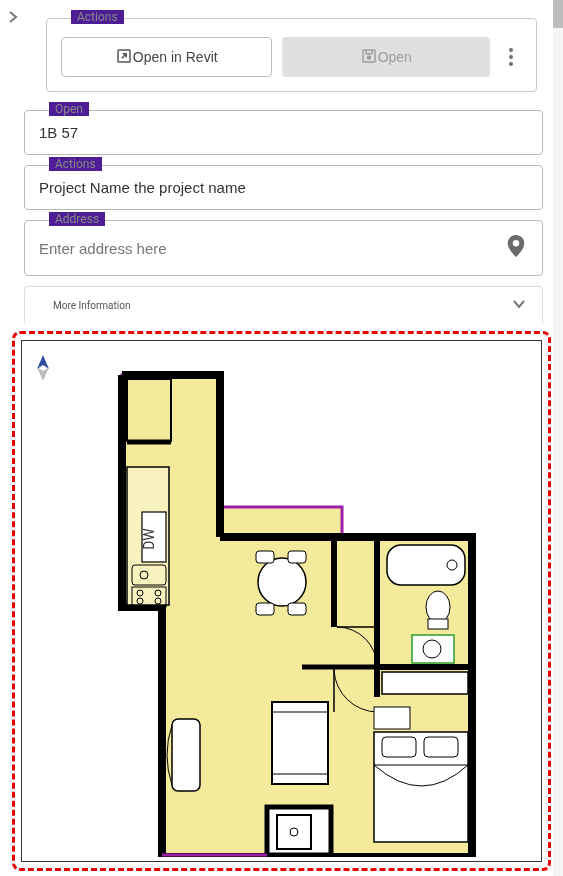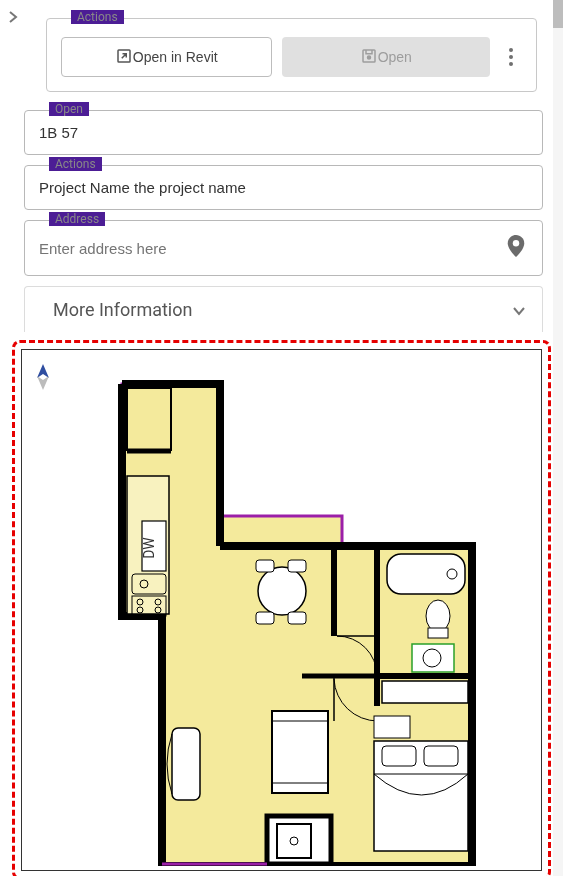--- a/index.html
+++ b/index.html
@@ -78,21 +78,21 @@
 .address-fieldset .marker {
   color: #6b6b6b;
 }
 .more-info {
   border: 1px solid #dcdcdc;
   border-bottom: none;
   border-radius: 4px 4px 0 0;
   padding: 12px 16px 12px 28px;
   margin-top: 10px;
   display: flex; justify-content: space-between; align-items: center;
-  font-size: 18px; color: #555;
+  font-size: 10px; color: #555;
   cursor: pointer;
 }
 .floorplan-frame {
   margin: 8px 12px 0 12px;
   border: 3px dashed #e60000;
   border-radius: 8px;
   padding: 6px;
   position: relative;
   height: 540px;
 }

